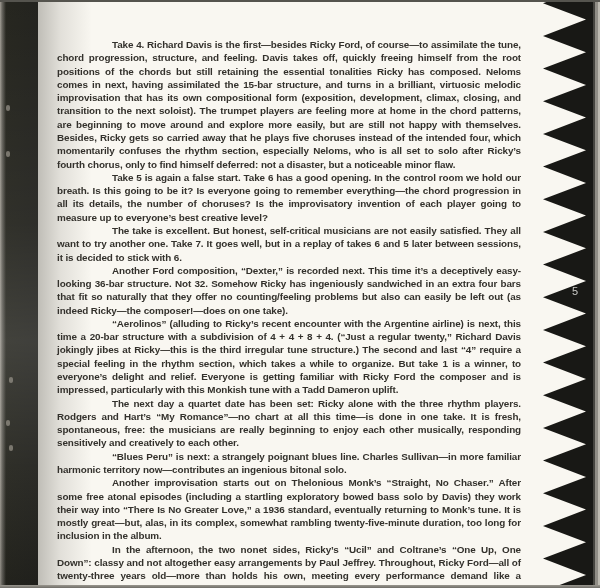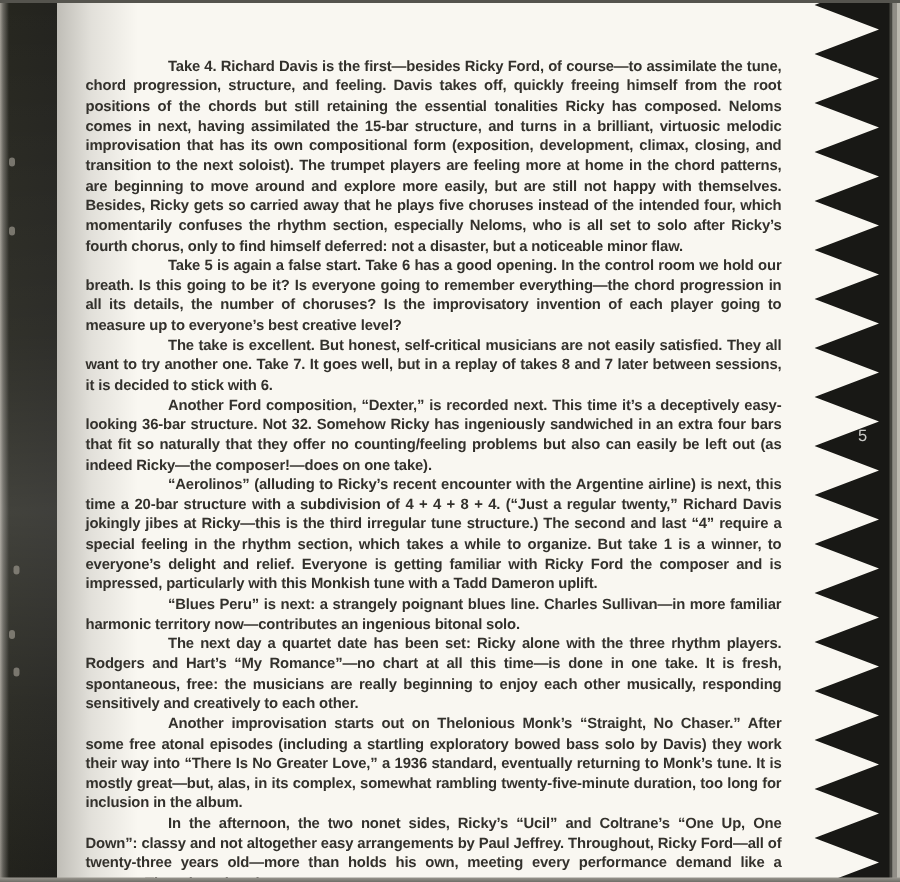--- a/index.html
+++ b/index.html
@@ -91,25 +91,25 @@
     <div class="spine-fleck" style="left:6px; top:151px;"></div>
     <div class="spine-fleck" style="left:9px; top:377px;"></div>
     <div class="spine-fleck" style="left:6px; top:420px;"></div>
     <div class="spine-fleck" style="left:9px; top:445px;"></div>
   </div>
   <div class="gutter-shadow"></div>
 
   <div class="text-block">
       <p>Take 4. Richard Davis is the first—besides Ricky Ford, of course—to assimilate the tune, chord progression, structure, and feeling. Davis takes off, quickly freeing himself from the root positions of the chords but still retaining the essential tonalities Ricky has composed. Neloms comes in next, having assimilated the 15-bar structure, and turns in a brilliant, virtuosic melodic improvisation that has its own compositional form (exposition, development, climax, closing, and transition to the next soloist). The trumpet players are feeling more at home in the chord patterns, are beginning to move around and explore more easily, but are still not happy with themselves. Besides, Ricky gets so carried away that he plays five choruses instead of the intended four, which momentarily confuses the rhythm section, especially Neloms, who is all set to solo after Ricky’s fourth chorus, only to find himself deferred: not a disaster, but a noticeable minor flaw.</p>
       <p>Take 5 is again a false start. Take 6 has a good opening. In the control room we hold our breath. Is this going to be it? Is everyone going to remember everything—the chord progression in all its details, the number of choruses? Is the improvisatory invention of each player going to measure up to everyone’s best creative level?</p>
-      <p>The take is excellent. But honest, self-critical musicians are not easily satisfied. They all want to try another one. Take 7. It goes well, but in a replay of takes 8 and 7 later between sessions, it is decided to stick with 6.</p>
+      <p>The take is excellent. But honest, self-critical musicians are not easily satisfied. They all want to try another one. Take 7. It goes well, but in a replay of takes 6 and 5 later between sessions, it is decided to stick with 6.</p>
       <p>Another Ford composition, “Dexter,” is recorded next. This time it’s a deceptively easy-looking 36-bar structure. Not 32. Somehow Ricky has ingeniously sandwiched in an extra four bars that fit so naturally that they offer no counting/feeling problems but also can easily be left out (as indeed Ricky—the composer!—does on one take).</p>
       <p>“Aerolinos” (alluding to Ricky’s recent encounter with the Argentine airline) is next, this time a 20-bar structure with a subdivision of 4 + 4 + 8 + 4. (“Just a regular twenty,” Richard Davis jokingly jibes at Ricky—this is the third irregular tune structure.) The second and last “4” require a special feeling in the rhythm section, which takes a while to organize. But take 1 is a winner, to everyone’s delight and relief. Everyone is getting familiar with Ricky Ford the composer and is impressed, particularly with this Monkish tune with a Tadd Dameron uplift.</p>
+      <p>The next day a quartet date has been set: Ricky alone with the three rhythm players. Rodgers and Hart’s “My Romance”—no chart at all this time—is done in one take. It is fresh, spontaneous, free: the musicians are really beginning to enjoy each other musically, responding sensitively and creatively to each other.</p>
       <p>“Blues Peru” is next: a strangely poignant blues line. Charles Sullivan—in more familiar harmonic territory now—contributes an ingenious bitonal solo.</p>
-      <p>The next day a quartet date has been set: Ricky alone with the three rhythm players. Rodgers and Hart’s “My Romance”—no chart at all this time—is done in one take. It is fresh, spontaneous, free: the musicians are really beginning to enjoy each other musically, responding sensitively and creatively to each other.</p>
       <p>Another improvisation starts out on Thelonious Monk’s “Straight, No Chaser.” After some free atonal episodes (including a startling exploratory bowed bass solo by Davis) they work their way into “There Is No Greater Love,” a 1936 standard, eventually returning to Monk’s tune. It is mostly great—but, alas, in its complex, somewhat rambling twenty-five-minute duration, too long for inclusion in the album.</p>
       <p>In the afternoon, the two nonet sides, Ricky’s “Ucil” and Coltrane’s “One Up, One Down”: classy and not altogether easy arrangements by Paul Jeffrey. Throughout, Ricky Ford—all of twenty-three years old—more than holds his own, meeting every performance demand like a veteran. There is a singular</p>
     </div>
 
   <div class="zigzag">
     <svg width="57" height="588" viewBox="0 0 57 588">
       <polygon fill="#181815" points="
         52,-20 43,-13
         0,3.3 43,19.6 0,36 43,52.3 0,68.6 43,85 0,101.3 43,117.6
         0,134 43,150.3 0,166.6 43,183 0,199.3 43,215.6 0,232 43,248.3

